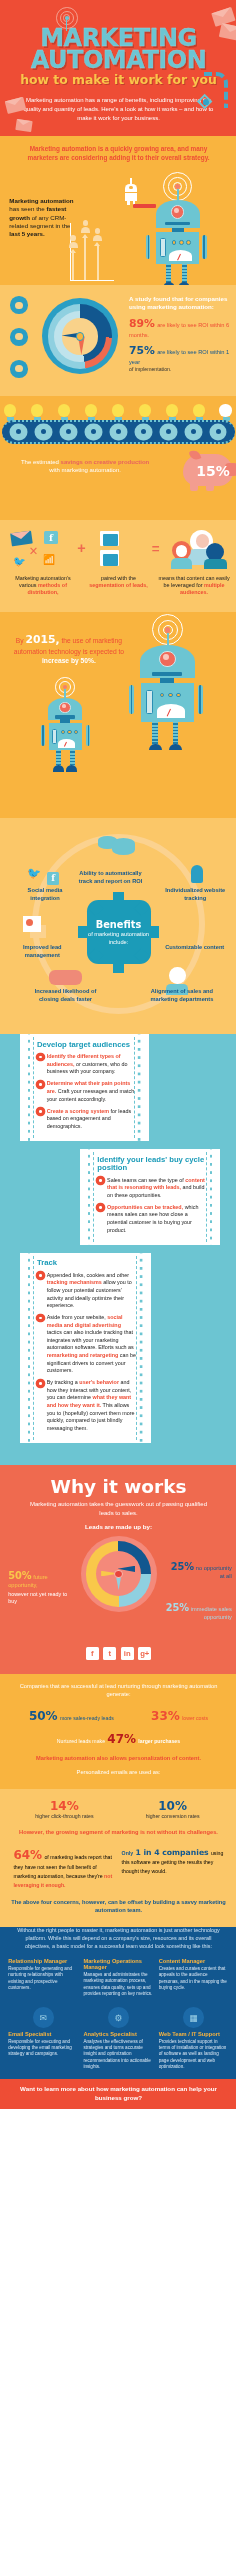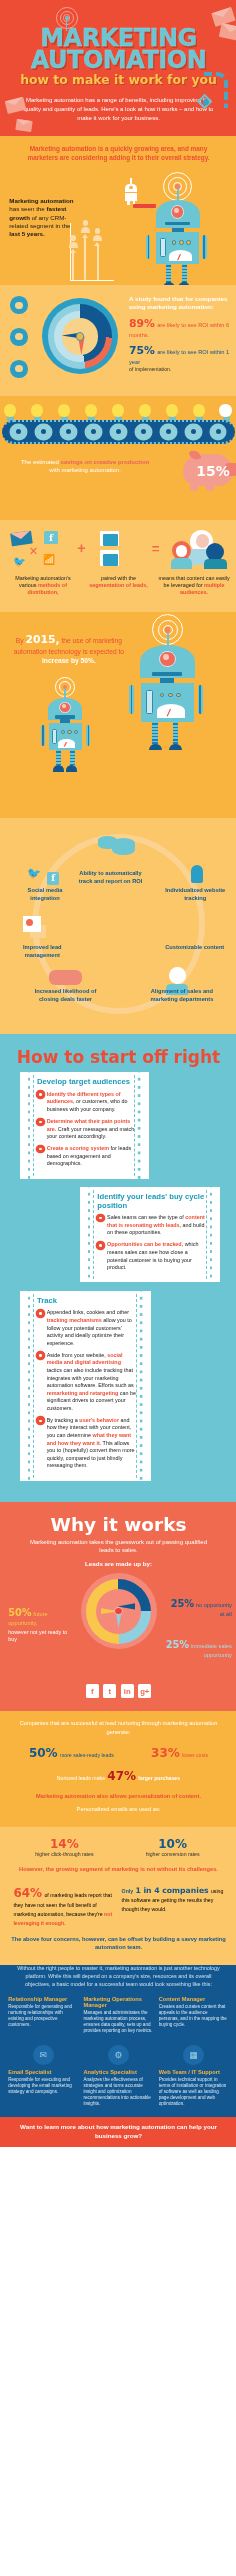--- a/index.html
+++ b/index.html
@@ -510,20 +510,34 @@
       <div class="rb-leg" style="left:7.2px;top:72px;height:15.5px;"></div>
       <div class="rb-leg" style="left:20.6px;top:72px;height:15.5px;"></div>
       <div class="rb-foot" style="left:3.6px;top:87px;width:11.3px;"></div>
       <div class="rb-foot" style="left:17px;top:87px;width:11.3px;"></div>
     </div>
   </section>
 
   <section class="sec bg-yellow2 benefits-wrap">
     <div class="ben-ring"></div>
 
+    <div class="ben-gear">
+      <div class="tooth" style="left:26px;top:-8.2px;"></div>
+      <div class="tooth" style="left:26px;bottom:-8.2px;"></div>
+      <div class="tooth" style="left:-8.2px;top:26px;"></div>
+      <div class="tooth" style="right:-8.2px;top:26px;"></div>
+      <div class="tooth" style="left:3.1px;top:3.1px;transform:rotate(45deg);"></div>
+      <div class="tooth" style="right:3.1px;top:3.1px;transform:rotate(45deg);"></div>
+      <div class="tooth" style="left:3.1px;bottom:3.1px;transform:rotate(45deg);"></div>
+      <div class="tooth" style="right:3.1px;bottom:3.1px;transform:rotate(45deg);"></div>
+      <div class="ben-gear-inner">
+        <span class="big">Benefits</span>
+        <span>of marketing automation include:</span>
+      </div>
+    </div>
 
     <div style="position:absolute;left:98px;top:17.5px;">
       <div style="width:18.5px;height:13.4px;background:#6cc5d2;border-radius:50%/30%;"></div>
       <div style="width:23px;height:17.5px;background:#6cc5d2;border-radius:50%/30%;margin-left:14.4px;margin-top:-11.3px;"></div>
     </div>
     <div class="ben-label" style="left:77px;top:52px;width:67px;">Ability to automatically track and report on ROI</div>
 
     <div style="position:absolute;left:27px;top:49px;color:#6cc5d2;font-size:11.3px;">🐦</div>
     <div style="position:absolute;left:47px;top:54px;width:12.4px;height:12.4px;background:#6cc5d2;border-radius:1.5px;color:#fff;font-family:'DejaVu Serif',serif;font-weight:bold;font-size:8.8px;text-align:center;line-height:12.4px;">f</div>
     <div class="ben-label" style="left:16.5px;top:69px;width:57px;">Social media integration</div>
@@ -545,21 +559,20 @@
     <div class="ben-label" style="left:32px;top:170px;width:67px;">Increased likelihood of closing deals faster</div>
 
     <div style="position:absolute;right:49px;top:149px;">
       <div style="width:16.5px;height:16.5px;border-radius:50%;background:#fff;"></div>
       <div style="width:21.6px;height:11.3px;border-radius:4.6px 4.6px 0 0;background:#6cc5d2;margin-left:-2.6px;"></div>
     </div>
     <div class="ben-label" style="right:21.6px;top:170px;width:67px;">Alignment of sales and marketing departments</div>
   </section>
 
   <section class="sec bg-teal" style="padding-bottom:13.4px;position:relative;">
-    <h2 class="howto-title">How to start off right</h2>
 
     <div class="card card-a">
       <div class="perf perf-l"></div>
         <div class="perf perf-r"></div>
       <h3>Develop target audiences</h3>
       <div class="bullet">
           <span class="gi"></span>
         <div><span class="hl">Identify the different types of audiences,</span><span> or customers, who do business with your company.</span></div>
         </div>
       <div class="bullet">

